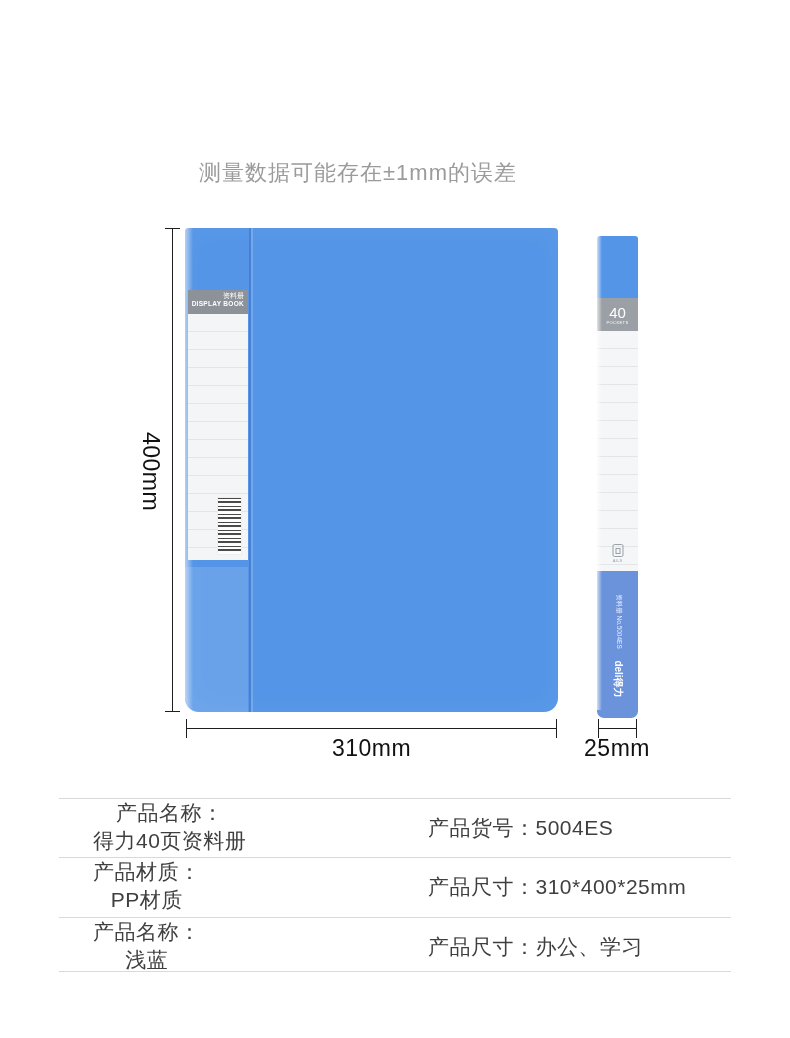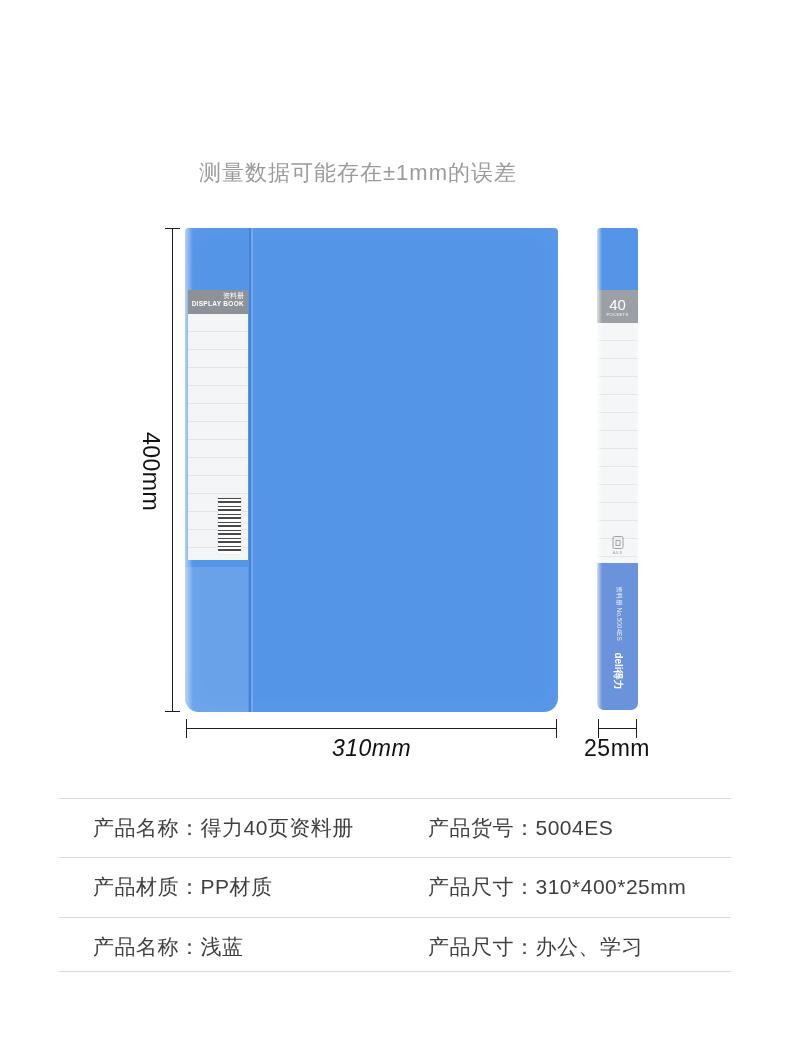--- a/index.html
+++ b/index.html
@@ -31,21 +31,21 @@
     padding:2px 4px 0 2px; text-align:right; line-height:1.15; }
   .spine-label-cn { font-size:7px; display:block; }
   .spine-label-en { font-size:6.5px; font-weight:bold; display:block; letter-spacing:0.3px; }
   .spine-ruled { position:absolute; left:0; top:24px; right:0; bottom:0;
     background:repeating-linear-gradient(to bottom, transparent 0 17px, #e3e6e9 17px 18px); }
   .spine-barcode { position:absolute; right:7px; bottom:6px; width:23px; height:56px; background:#fdfdfd;
     background-image:repeating-linear-gradient(to bottom, #4a4a4a 0 1px, transparent 1px 3px, #4a4a4a 3px 5px, transparent 5px 8px);
     outline:1px solid #eceeef; }
 
   
-  .side-view { position:absolute; left:597px; top:228px; width:41px; height:482px;
+  .side-view { position:absolute; left:597px; top:236px; width:41px; height:482px;
     border-radius:3px 3px 7px 7px; overflow:hidden; display:flex; flex-direction:column; }
   .side-top-blue { height:62px; background:#5495e7; }
   .side-band { height:33px; background:#9aa0a5; color:#ffffff; display:flex; flex-direction:column;
     align-items:center; justify-content:center; line-height:1; }
   .side-band-num { font-size:15px; font-weight:300; }
   .side-band-txt { font-size:4px; letter-spacing:0.4px; margin-top:1px; }
   .side-white { flex:1; background:#f5f6f7; position:relative;
     background-image:repeating-linear-gradient(to bottom, transparent 0 17px, #e3e6e9 17px 18px); }
   .side-a4icon { position:absolute; left:50%; bottom:8px; transform:translateX(-50%);
     display:flex; flex-direction:column; align-items:center; color:#9aa0a5; }
@@ -67,21 +67,21 @@
   .dim-line { position:absolute; background:#1e1e1e; }
   .dim-label { position:absolute; color:#111111; font-size:23px; letter-spacing:0.5px; }
   .dim-label-v { transform:rotate(90deg); transform-origin:center; }
   .dim-center { text-align:center; }
 
   
   .spec-divider { position:absolute; left:59px; width:672px; height:1px; background:#d9d9d9; }
   .spec-row { position:absolute; left:0; width:790px; height:58px; }
   .spec-cell { position:absolute; top:0; height:58px; display:flex; align-items:center;
     font-size:21px; color:#3f3f3f; letter-spacing:0.5px; white-space:nowrap; }
-  .spec-cell-left { left:93px; }
+  .spec-cell-left { left:93px;flex-direction:column; }
   .spec-cell-right { left:428px; }
 </style>
 </head>
 <body>
 
 <div id="canvas">
 
   <div class="page-subtitle">测量数据可能存在±1mm的误差</div>
 
   <div class="front-view">
@@ -121,21 +121,21 @@
   <div class="side-edge-highlight"></div>
 
   <div class="dim-line" style="left:172px; top:228px; width:1px; height:484px;"></div>
   <div class="dim-line" style="left:165px; top:228px; width:15px; height:1px;"></div>
   <div class="dim-line" style="left:165px; top:711px; width:15px; height:1px;"></div>
   <div class="dim-label dim-label-v dim-center" style="left:110px; top:458px; width:80px;">400mm</div>
 
   <div class="dim-line" style="left:186px; top:728px; width:371px; height:1px;"></div>
   <div class="dim-line" style="left:186px; top:719px; width:1px; height:19px;"></div>
   <div class="dim-line" style="left:556px; top:719px; width:1px; height:19px;"></div>
-  <div class="dim-label dim-center" style="left:186px; top:735px; width:371px;font-style:italic;">310mm</div>
+  <div class="dim-label dim-center" style="left:186px; top:735px; width:371px;">310mm</div>
 
   <div class="dim-line" style="left:598px; top:728px; width:39px; height:1px;"></div>
   <div class="dim-line" style="left:598px; top:719px; width:1px; height:19px;"></div>
   <div class="dim-line" style="left:636px; top:719px; width:1px; height:19px;"></div>
   <div class="dim-label dim-center" style="left:567px; top:735px; width:100px;">25mm</div>
 
   <div class="spec-divider" style="top:798px;"></div>
   <div class="spec-divider" style="top:857px;"></div>
   <div class="spec-divider" style="top:917px;"></div>
   <div class="spec-divider" style="top:971px;"></div>

